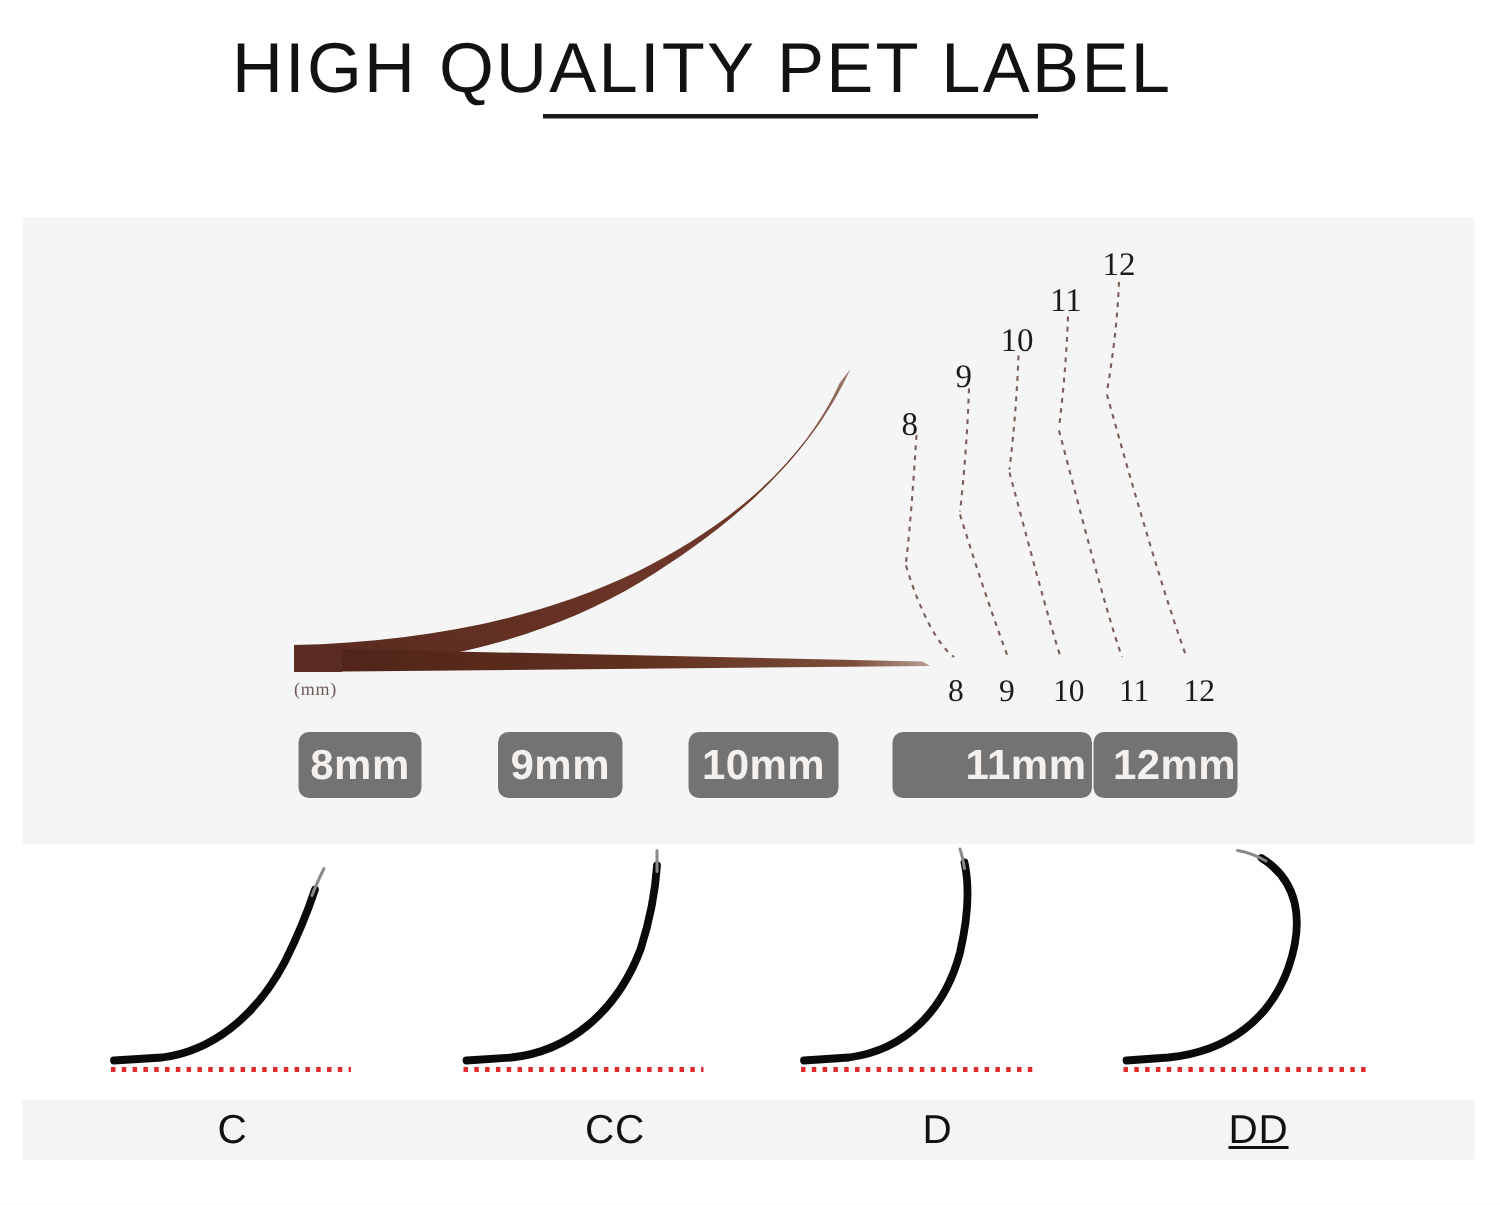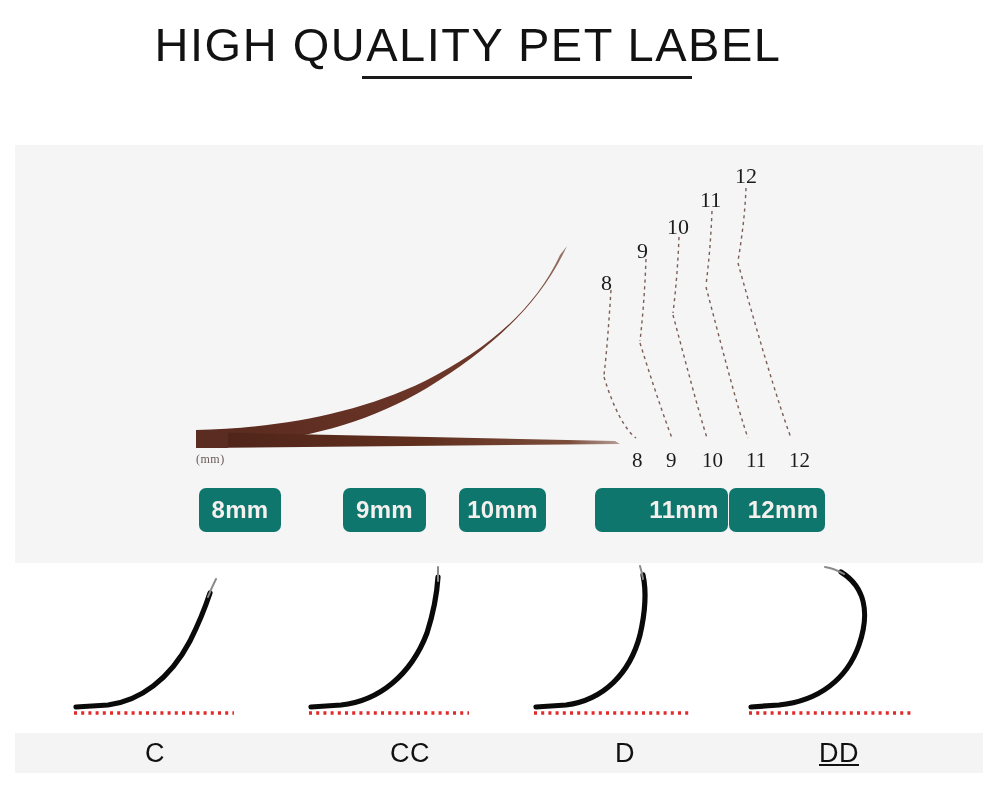--- a/index.html
+++ b/index.html
@@ -84,28 +84,28 @@
     font-family: "Liberation Serif", serif;
     font-size: 21px;
     color: #1b1b1b;
     line-height: 1;
   }
 
   
   .badge {
     position: absolute;
     height: 44px;
-    background: #0f766e;
+    background: #737373;
     border-radius: 7px;
     display: flex;
     align-items: center;
     justify-content: center;
     color: #f3f0ee;
     font-family: "Liberation Sans", sans-serif;
-    font-size: 24px;
+    font-size: 28px;
     font-weight: 700;
     letter-spacing: 0.3px;
   }
 
   
   .curl-area {
     position: absolute;
     left: 0;
     top: 563px;
     width: 1000px;
@@ -216,22 +216,22 @@
 <div class="tip-num" style="left:700px; top:189px;">11</div>
 <div class="tip-num" style="left:735px; top:165px;">12</div>
 
 <div class="base-num" style="left:632px; top:450px;">8</div>
 <div class="base-num" style="left:666px; top:450px;">9</div>
 <div class="base-num" style="left:702px; top:450px;">10</div>
 <div class="base-num" style="left:746px; top:450px;">11</div>
 <div class="base-num" style="left:789px; top:450px;">12</div>
 
 <div class="badge" style="left:199px; top:488px; width:82px;">8mm</div>
-<div class="badge" style="left:332px; top:488px; width:83px;margin-left:11px;">9mm</div>
-<div class="badge" style="left:459px; top:488px; width:87px;">10mm</div>
+<div class="badge" style="left:332px; top:488px; width:83px;">9mm</div>
+<div class="badge" style="left:459px; top:488px; width:100px;">10mm</div>
 <div class="badge" style="left:595px; top:488px; width:88px;padding-left:45px;">11mm</div>
 <div class="badge" style="left:729px; top:488px; width:84px;padding-left:12px;">12mm</div>
 
 <div class="curl-area">
 
   <div class="curl-cell" style="left:30px;">
     <svg class="curl-svg" viewBox="0 0 250 170">
       <path d="M 46 144 L 78 142 C 110 138, 140 116, 160 78 C 170 58, 176 42, 180 30" fill="none" stroke="#0a0a0a" stroke-width="5.2" stroke-linecap="round"></path>
       <path d="M 178 34 C 181 26, 184 20, 186 16" fill="none" stroke="#8a8a8a" stroke-width="2" stroke-linecap="round"></path>
       <line x1="44" y1="150" x2="204" y2="150" stroke="#e12a2a" stroke-width="3.4" stroke-dasharray="3 4.2" stroke-linecap="butt"></line>

